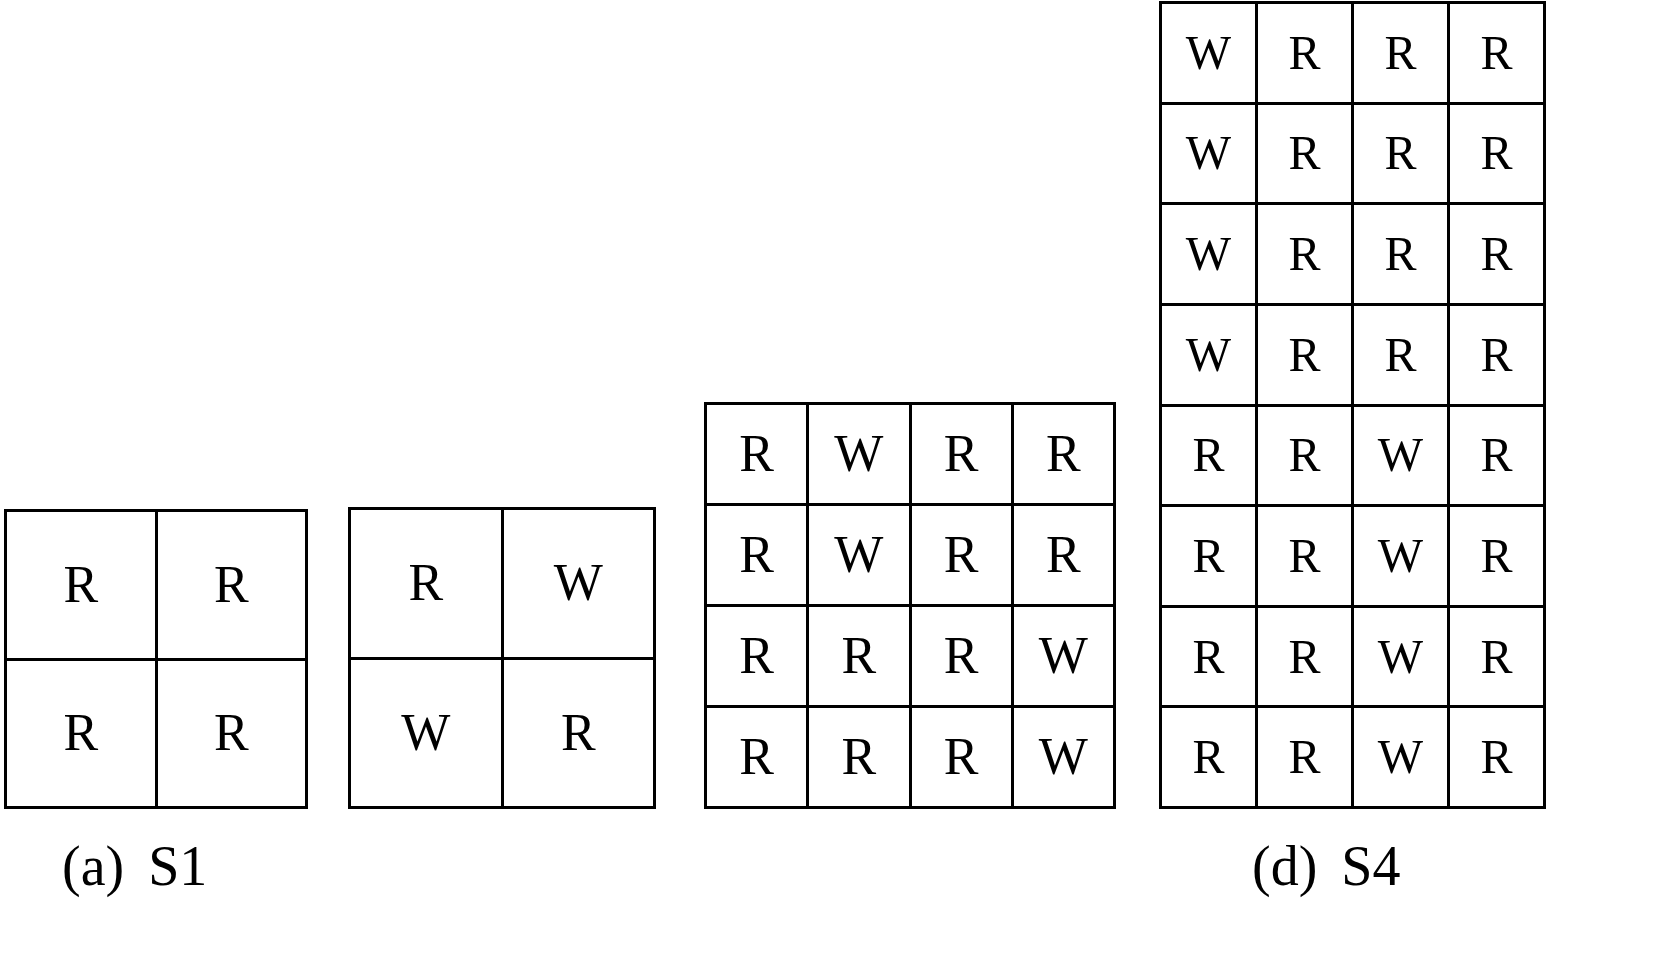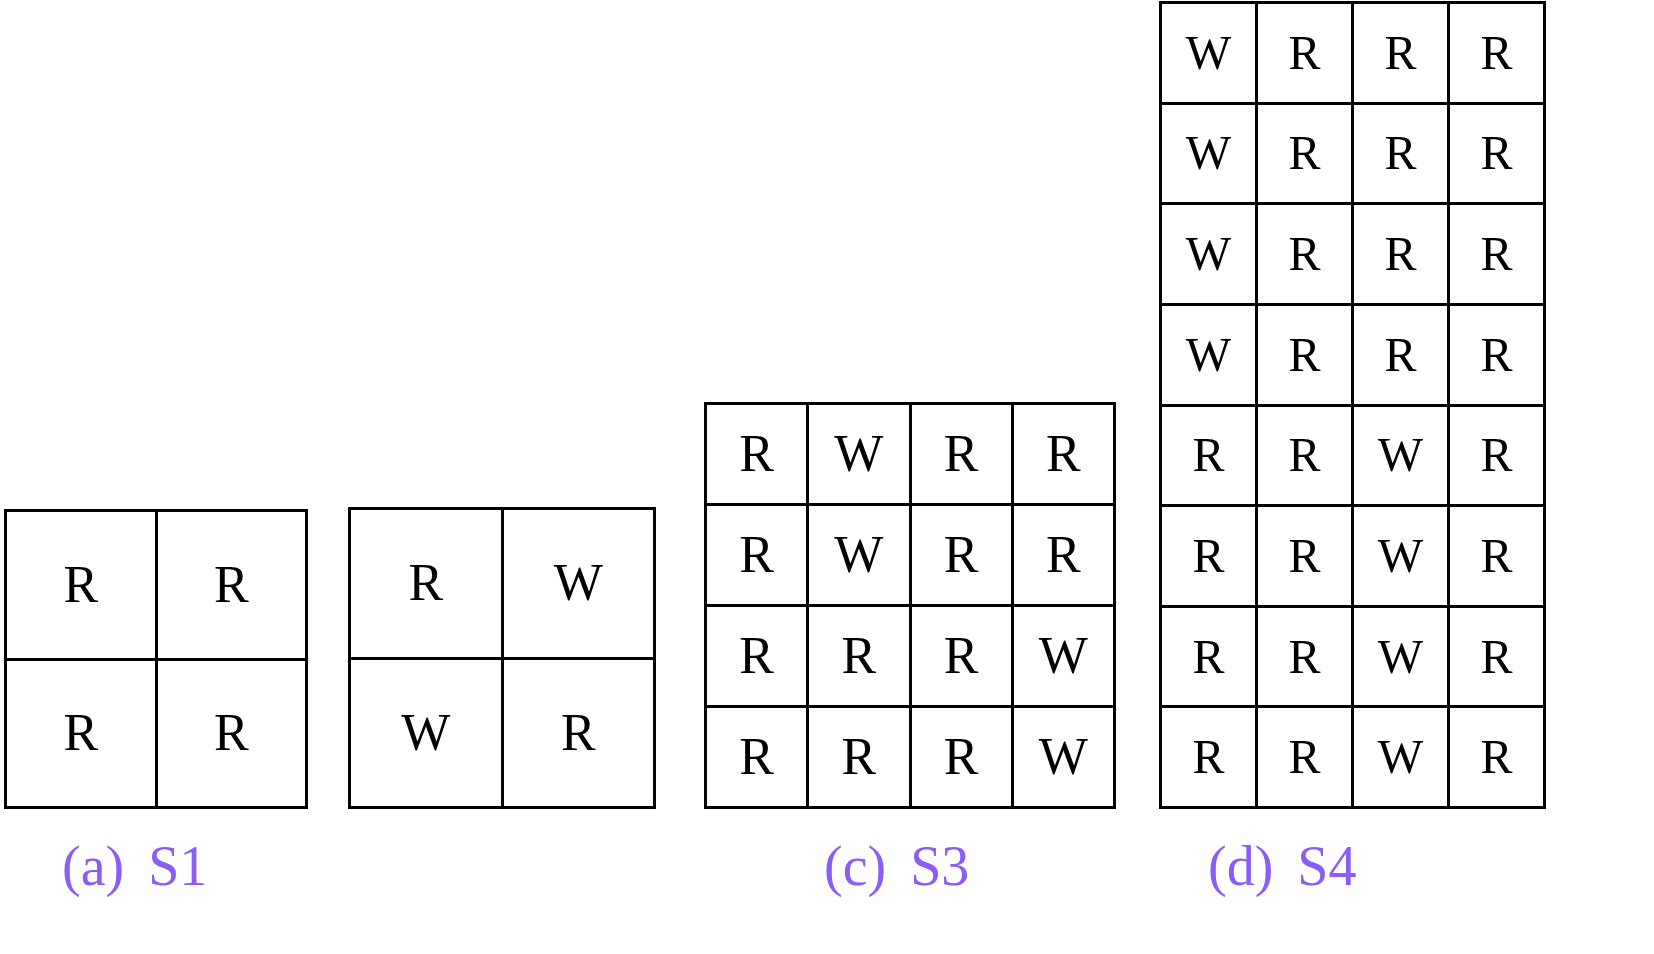--- a/index.html
+++ b/index.html
@@ -71,29 +71,29 @@
     grid-template-columns: repeat(4, 1fr);
     grid-template-rows: repeat(8, 1fr);
   }
   #grid-d .cell { font-size: 48px; }
 
   .caption {
     position: absolute;
     top: 838px;
     font-size: 56px;
     line-height: 1;
-    color: #8b5cf6;
+    color: #000000;
     white-space: nowrap;
     font-family: "Liberation Serif", "DejaVu Serif", serif;
   }
   .caption .tag { margin-right: 24px; }
   #caption-a { left: 62px; }
   #caption-b { left: 415px; }
   #caption-c { left: 824px; }
-  #caption-d { left: 1208px; }
+  #caption-d { left: 1252px; }
 </style>
 </head>
 <body>
 
 <div id="figure">
 
   <div class="grid" id="grid-a">
       <div class="cell">R</div>
       <div class="cell">R</div>
       <div class="cell">R</div>
@@ -154,20 +154,17 @@
       <div class="cell">R</div>
       <div class="cell">R</div>
       <div class="cell">R</div>
       <div class="cell">W</div>
       <div class="cell">R</div>
     </div>
 
   <div class="caption" id="caption-a">
     <span class="tag">(a)</span><span class="label">S1</span>
   </div>
-  <div class="caption" id="caption-c">
-    <span class="tag">(c)</span><span class="label">S3</span>
-  </div>
   <div class="caption" id="caption-d">
     <span class="tag">(d)</span><span class="label">S4</span>
   </div>
 
 </div>
 
 </body></html>

